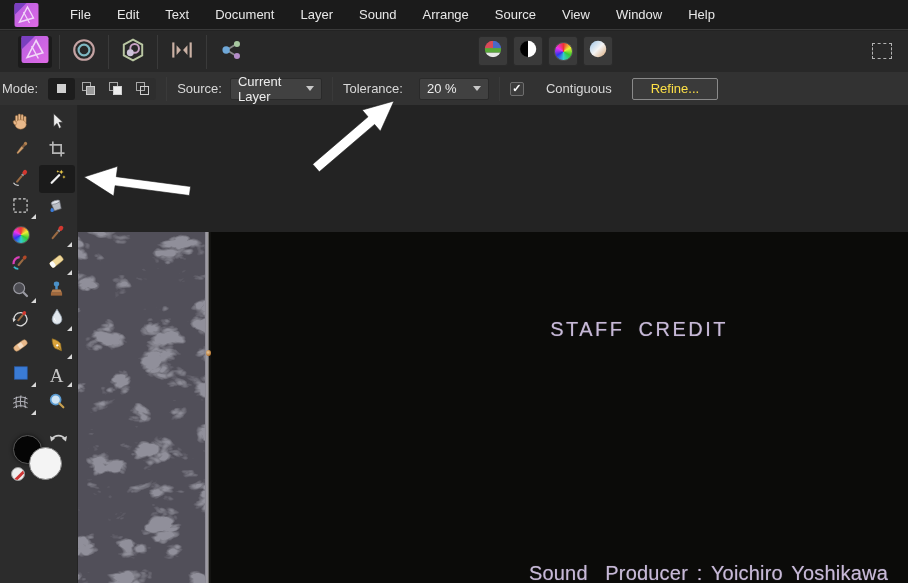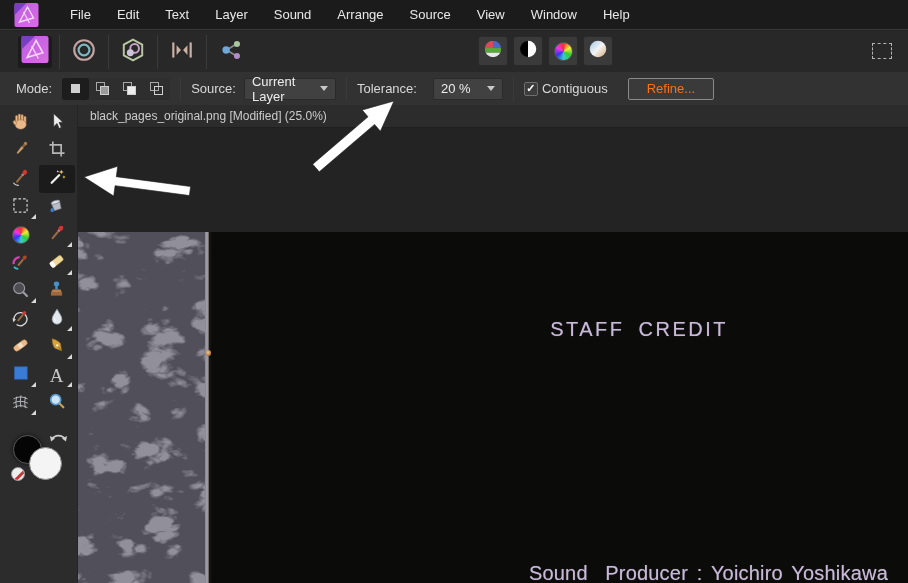--- a/index.html
+++ b/index.html
@@ -23,39 +23,39 @@
   .vsep { width:1px; height:34px; background:#3a3a3a; margin:0 7px; }
   .auto-group { position:absolute; left:478px; top:5px; display:flex; gap:5px; }
   .auto-btn { width:30px; height:30px; background:#3a3a3a; border:1px solid #2a2a2a; border-radius:3px;
     display:flex; align-items:center; justify-content:center; }
   .sel-toggle-btn { position:absolute; right:12px; top:8px; width:28px; height:24px;
     display:flex; align-items:center; justify-content:center; }
   .dashed-sq { width:20px; height:16px; border:1.6px dashed #b4b4b4; }
   
   .contextbar { position:absolute; top:72px; left:0; right:0; height:33px;
     background:#323232; display:flex; align-items:center; font-size:13px; color:#d8d8d8; }
-  .ctx-label { margin-left:16px; }
+  .ctx-label { margin-left:2px; }
   .mode-group { display:flex; margin-left:10px; background:#2e2e2e; border-radius:3px; }
   .mode-btn { width:27px; height:22px; display:flex; align-items:center; justify-content:center; border-radius:3px; }
   .mode-btn.selected { background:#1d1d1d; }
   .sq { display:inline-block; }
   .sq-new { width:9px; height:9px; background:#cfcfcf; }
   .sq-pair { position:relative; width:14px; height:14px; }
   .sq-back { position:absolute; left:0; top:0; width:9px; height:9px; border:1px solid #a8a8a8; }
   .sq-front { position:absolute; left:4px; top:4px; width:9px; height:9px; border:1px solid #cfcfcf; }
   .sq-front.fill-grey { background:#9a9a9a; }
   .sq-front.fill-white { background:#ececec; }
   .dropdown { height:22px; background:#414141; border:1px solid #2a2a2a; border-radius:2px;
     display:flex; align-items:center; padding:0 7px; color:#ececec; font-size:13px; }
   .dd-arrow { width:0; height:0; border-left:4px solid transparent; border-right:4px solid transparent;
     border-top:5px solid #c8c8c8; margin-left:auto; }
   .checkbox { width:14px; height:14px; background:#3c3c3c; border:1px solid #6e6e6e; border-radius:2px;
     display:flex; align-items:center; justify-content:center; font-size:11px; color:#fff; font-weight:bold; }
   .refine-btn { height:22px; padding:0 18px; background:#3a3a3a; border:1px solid #8a8a8a; border-radius:2px;
-    color:#f97316; font-size:13px; display:flex; align-items:center; }
+    color:#fde047; font-size:13px; display:flex; align-items:center; }
   
   .toolpanel { position:absolute; top:105px; left:0; bottom:0; width:78px; background:#2c2c2c; border-right:1px solid #242424; }
   .tool-grid { display:grid; grid-template-columns:36px 36px; justify-content:center; padding-top:4px; }
   .tool { position:relative; height:28px; display:flex; align-items:center; justify-content:center; }
   .tool.selected { background:#1b1b1b; border-radius:3px; }
   .tool .fly { position:absolute; right:3px; bottom:2px; width:0; height:0;
     border-left:5px solid transparent; border-bottom:5px solid #d8d8d8; }
   .colorwheel { width:18px; height:18px; border-radius:50%;
     background:conic-gradient(#e33,#ee3,#3c3,#3cc,#33e,#e3e,#e33); border:1px solid #555; }
   .text-a { font-family:"Liberation Serif", serif; font-size:19px; color:#c6c6c6; line-height:1; }
@@ -104,20 +104,21 @@
         <rect width="24" height="24" fill="url(#lg1)"></rect>
         <path d="M0 0 L12 0 L0 12 Z" fill="#7a3fc0"></path>
         <path d="M13 4 L19 15 L5 19 Z" fill="none" stroke="#f2d8f8" stroke-width="1.4"></path>
         <path d="M9 9 L15 20" stroke="#f2d8f8" stroke-width="1.2"></path>
       </svg>
     </div>
     <div class="menu-items">
       <span class="menu-item">File</span>
       <span class="menu-item">Edit</span>
       <span class="menu-item">Text</span>
+      <span class="menu-item">Document</span>
       <span class="menu-item">Layer</span>
       <span class="menu-item">Sound</span>
       <span class="menu-item">Arrange</span>
       <span class="menu-item">Source</span>
       <span class="menu-item">View</span>
       <span class="menu-item">Window</span>
       <span class="menu-item">Help</span>
     </div>
   </div>
 
@@ -257,21 +258,21 @@
       <span class="dd-arrow"></span>
     </div>
     <div class="vsep" style="height:24px;margin:0 10px"></div>
     <span>Tolerance:</span>
     <div class="dropdown" style="width:70px;margin-left:16px">
       <span>20 %</span>
       <span class="dd-arrow"></span>
     </div>
     <div class="vsep" style="height:24px;margin:0 10px"></div>
     <span class="checkbox">✓</span>
-    <span style="margin-left:4px">Contiguous</span>
+    <span style="margin-left:22px">Contiguous</span>
     <div class="refine-btn" style="margin-left:20px">
       <span>Refine...</span>
     </div>
   </div>
 
   <div class="toolpanel">
     <div class="tool-grid">
       <div class="tool">
         <span><svg width="21" height="21" viewBox="0 0 24 24">
           <g fill="#e9b98b" stroke="#a07040" stroke-width=".6">
@@ -461,23 +462,20 @@
         <polygon points="1,7 6,9.6 2,12.6" fill="#cfcfcf"></polygon>
         <polygon points="18,7 13,9.6 17,12.6" fill="#cfcfcf"></polygon>
       </svg>
       <span class="swatch front"></span>
       <span class="swatch back"></span>
       <span class="swatch none"></span>
     </div>
   </div>
 
   <div class="docview">
-    <div class="tabstrip">
-      <span class="doc-tab">black_pages_original.png [Modified] (25.0%)</span>
-    </div>
     <div class="canvas">
       <div class="photo">
         <div class="spine">
           <svg width="127" height="351">
             <defs>
               <filter id="marble" x="0" y="0" width="100%" height="100%">
                 <feTurbulence type="turbulence" baseFrequency="0.018 0.03" numOctaves="4" seed="7"></feTurbulence>
                 <feColorMatrix type="matrix" values="0 0 0 0 0.56  0 0 0 0 0.56  0 0 0 0 0.63  0 0 0 7 -2.6"></feColorMatrix>
               </filter>
             </defs>

